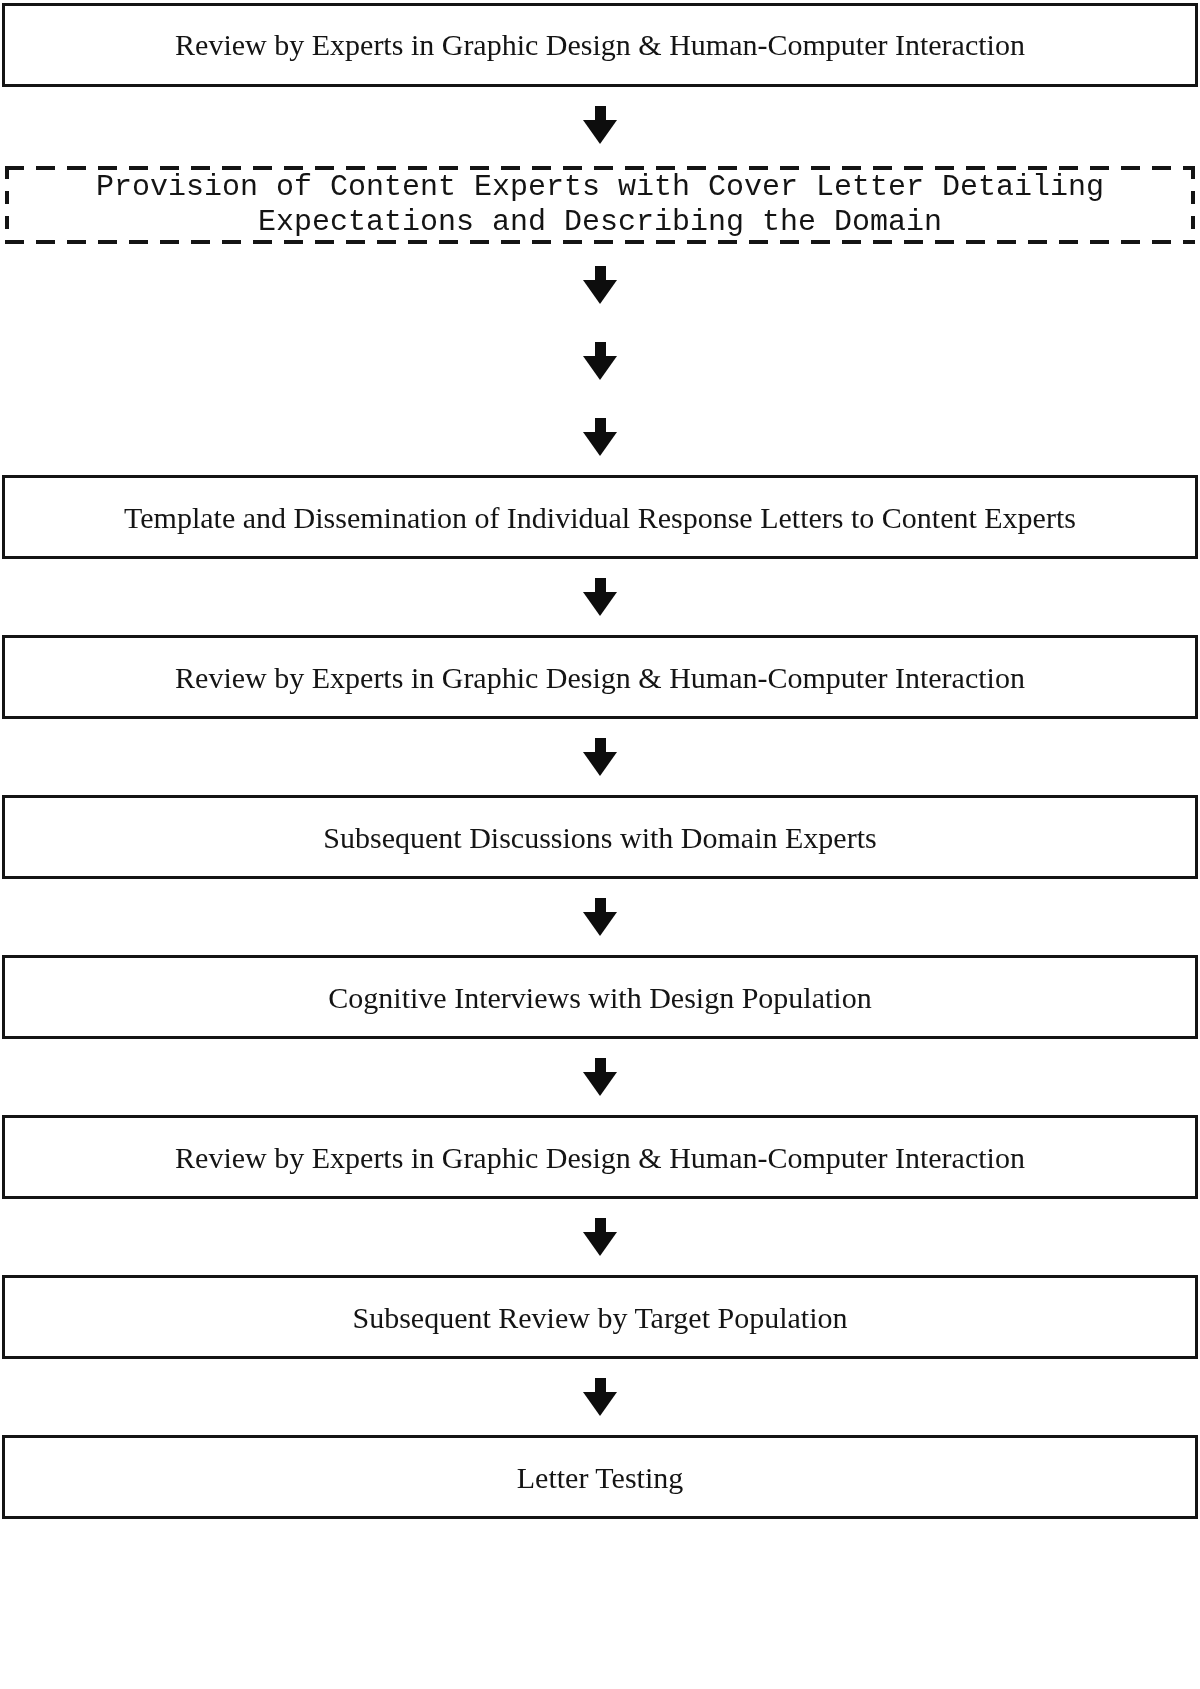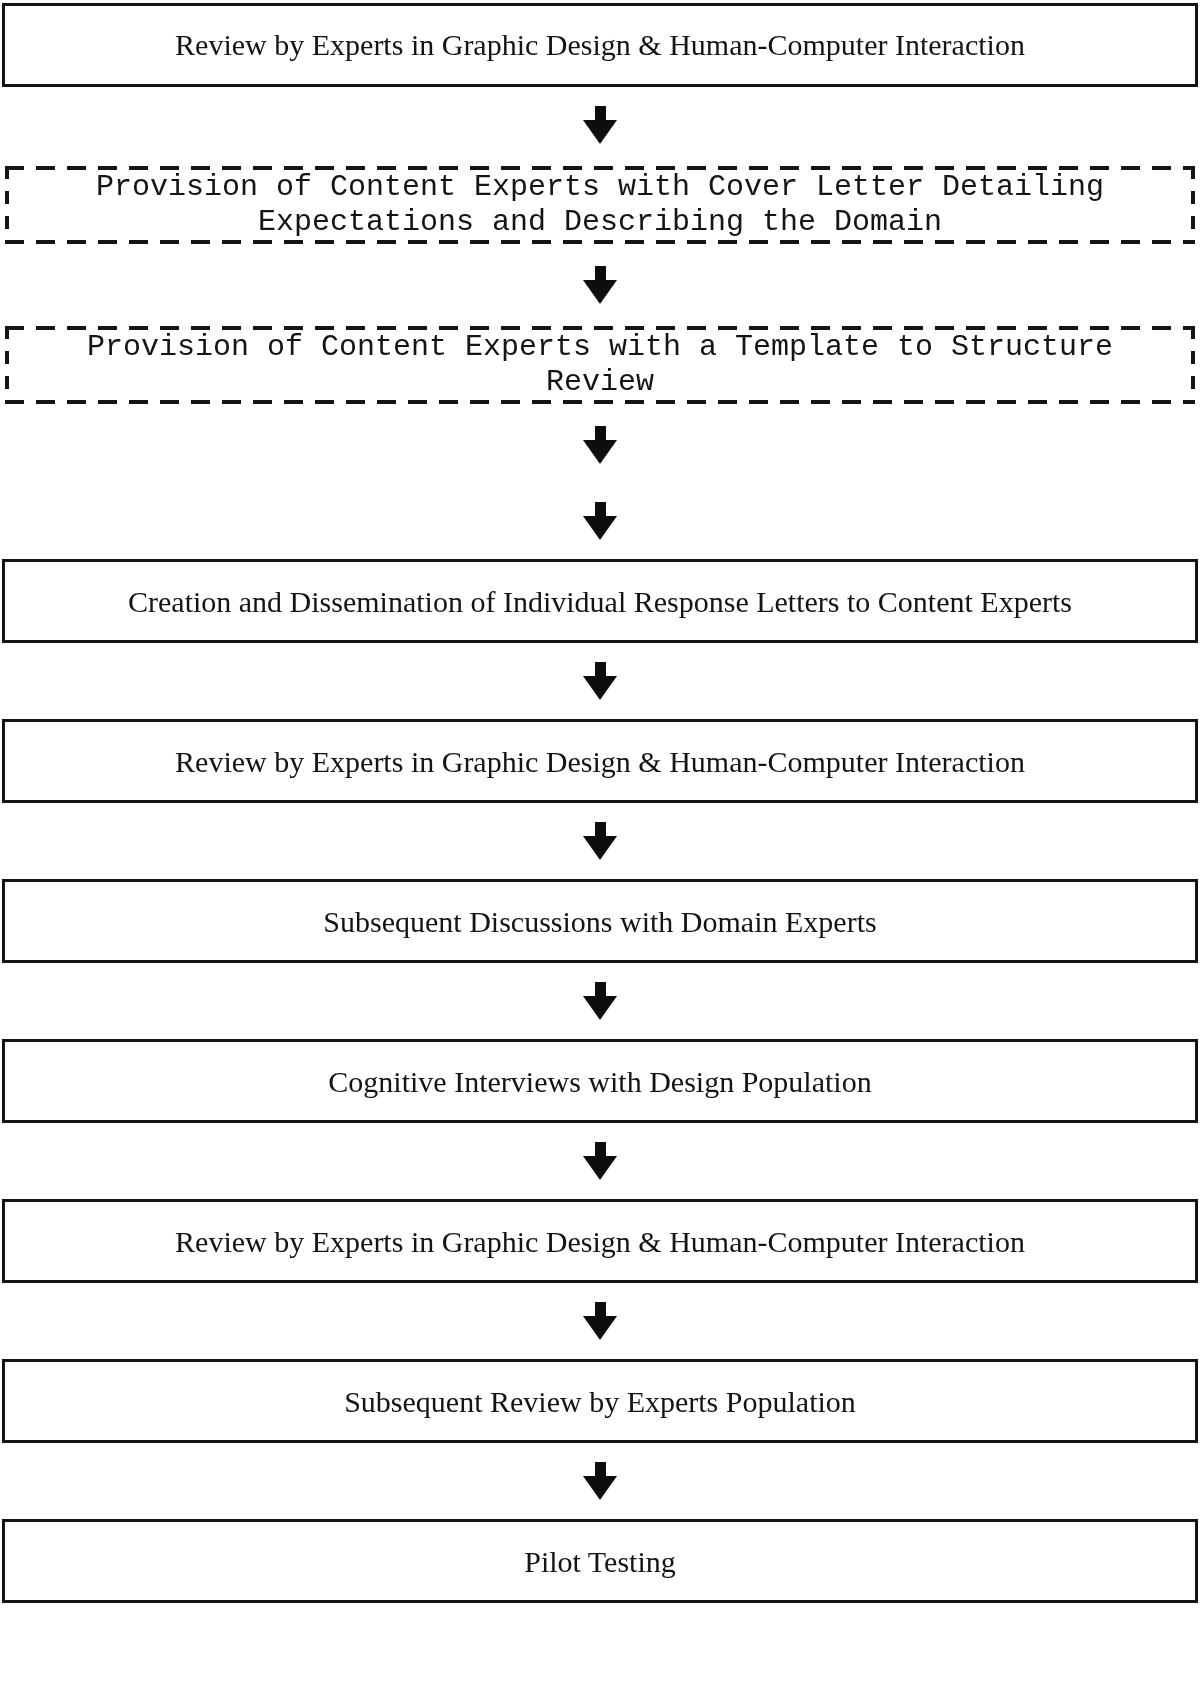--- a/index.html
+++ b/index.html
@@ -89,41 +89,38 @@
     <span>Provision of Content Experts with Cover Letter Detailing Expectations and Describing the Domain</span>
   </div>
 
   <div class="arrow-row">
     <div class="down-arrow">
         <div class="stem"></div>
         <div class="head"></div>
       </div>
   </div>
 
-  <div class="step-box dashed">
-    <span>Provision of Content Experts with a Template to Structure Review</span>
-  </div>
 
   <div class="arrow-row">
     <div class="down-arrow">
         <div class="stem"></div>
         <div class="head"></div>
       </div>
   </div>
 
 
   <div class="arrow-row">
     <div class="down-arrow">
         <div class="stem"></div>
         <div class="head"></div>
       </div>
   </div>
 
   <div class="step-box solid">
-    <span>Creation and Dissemination of Individual Response Letters to Content Experts</span>
+    <span>Template and Dissemination of Individual Response Letters to Content Experts</span>
   </div>
 
   <div class="arrow-row">
     <div class="down-arrow">
         <div class="stem"></div>
         <div class="head"></div>
       </div>
   </div>
 
   <div class="step-box solid">
@@ -164,27 +161,27 @@
   </div>
 
   <div class="arrow-row">
     <div class="down-arrow">
         <div class="stem"></div>
         <div class="head"></div>
       </div>
   </div>
 
   <div class="step-box solid">
-    <span>Subsequent Review by Experts Population</span>
+    <span>Subsequent Review by Target Population</span>
   </div>
 
   <div class="arrow-row">
     <div class="down-arrow">
         <div class="stem"></div>
         <div class="head"></div>
       </div>
   </div>
 
   <div class="step-box solid">
-    <span>Pilot Testing</span>
+    <span>Letter Testing</span>
   </div>
 
 </div>
 
 </body></html>

